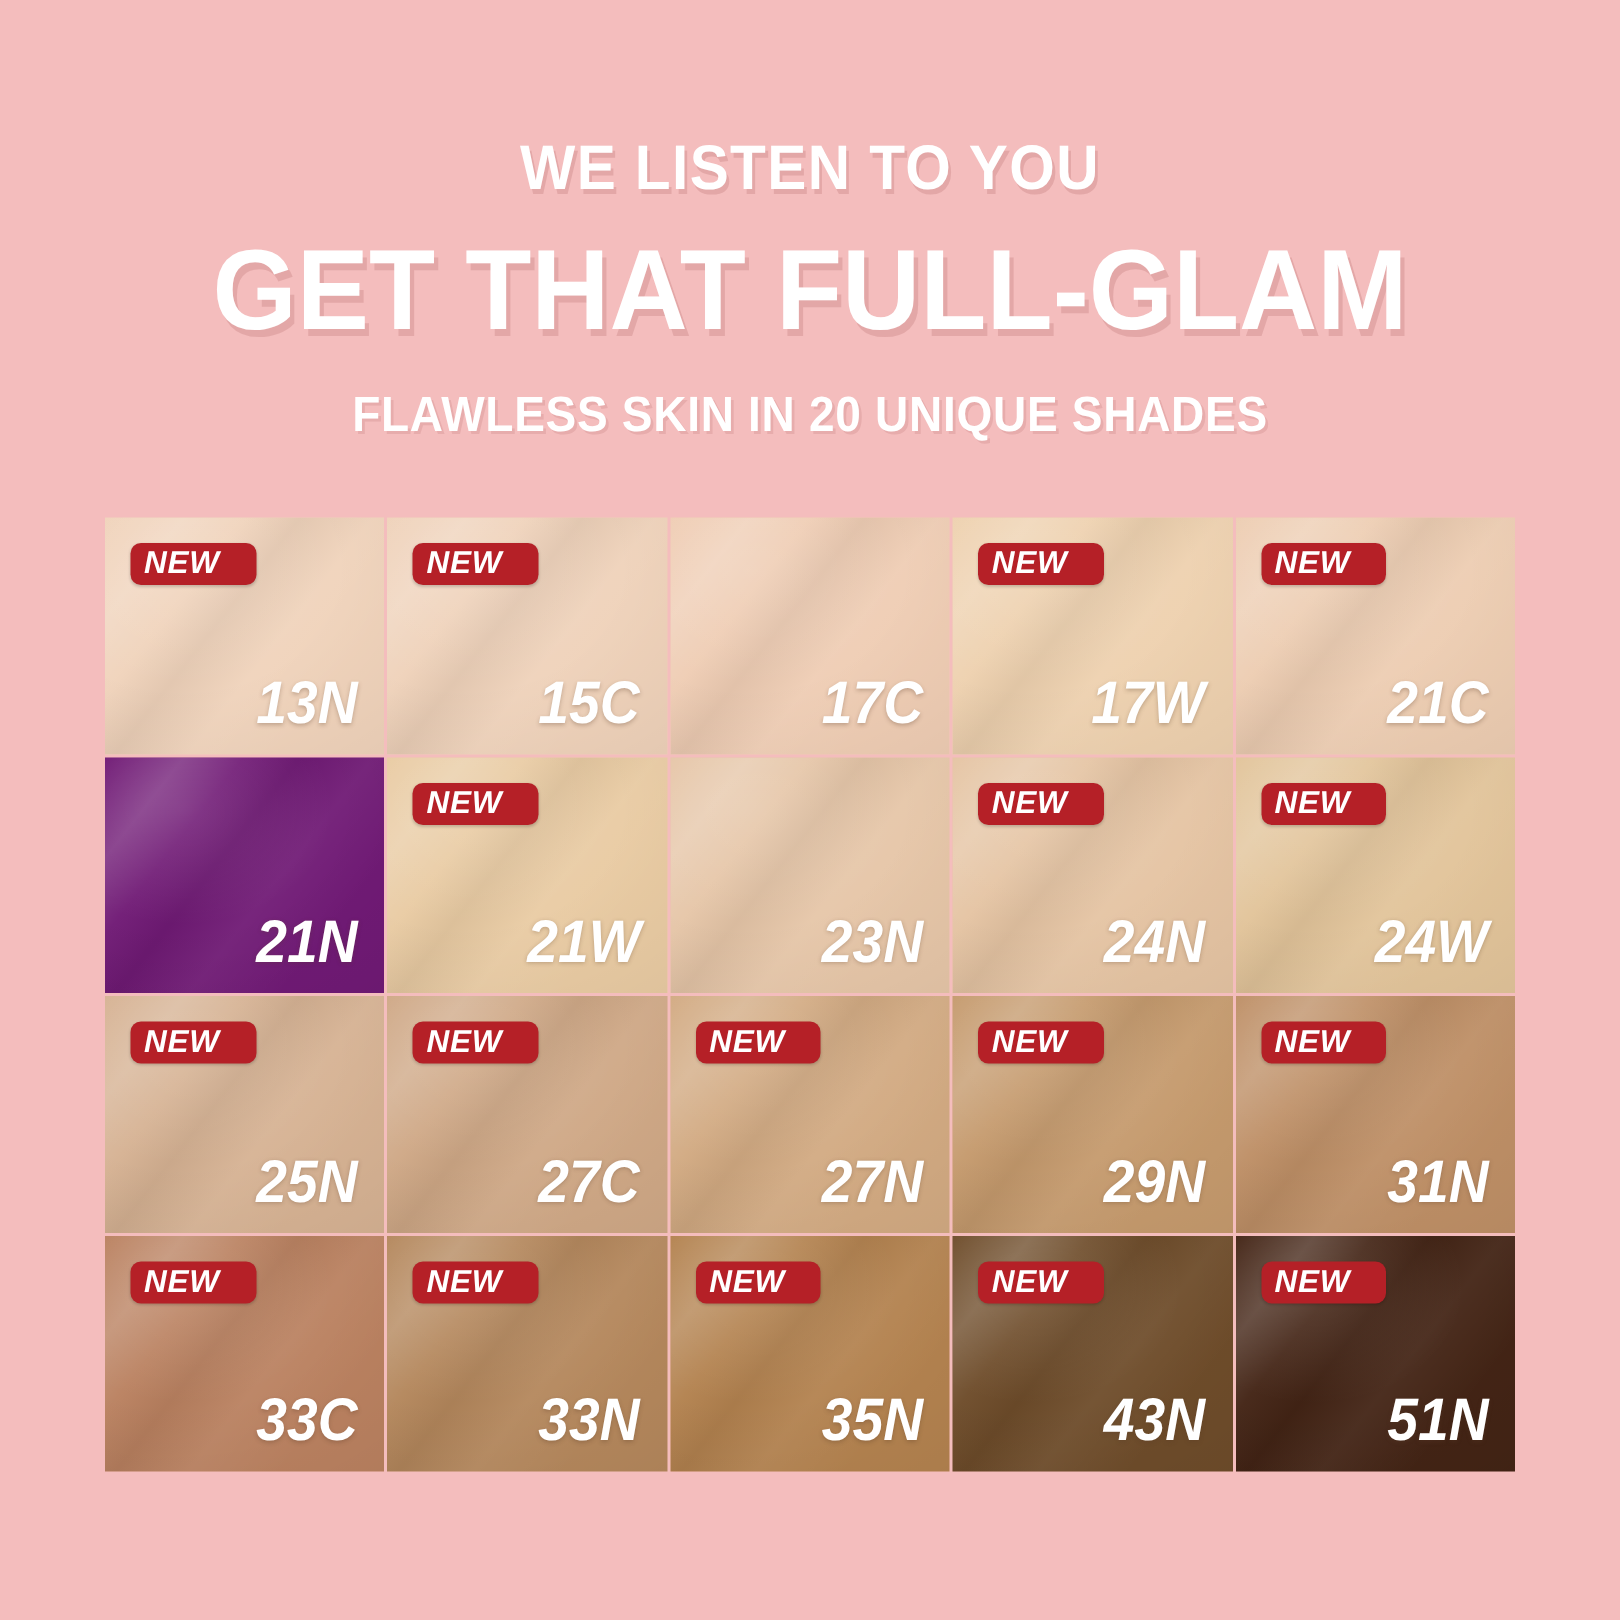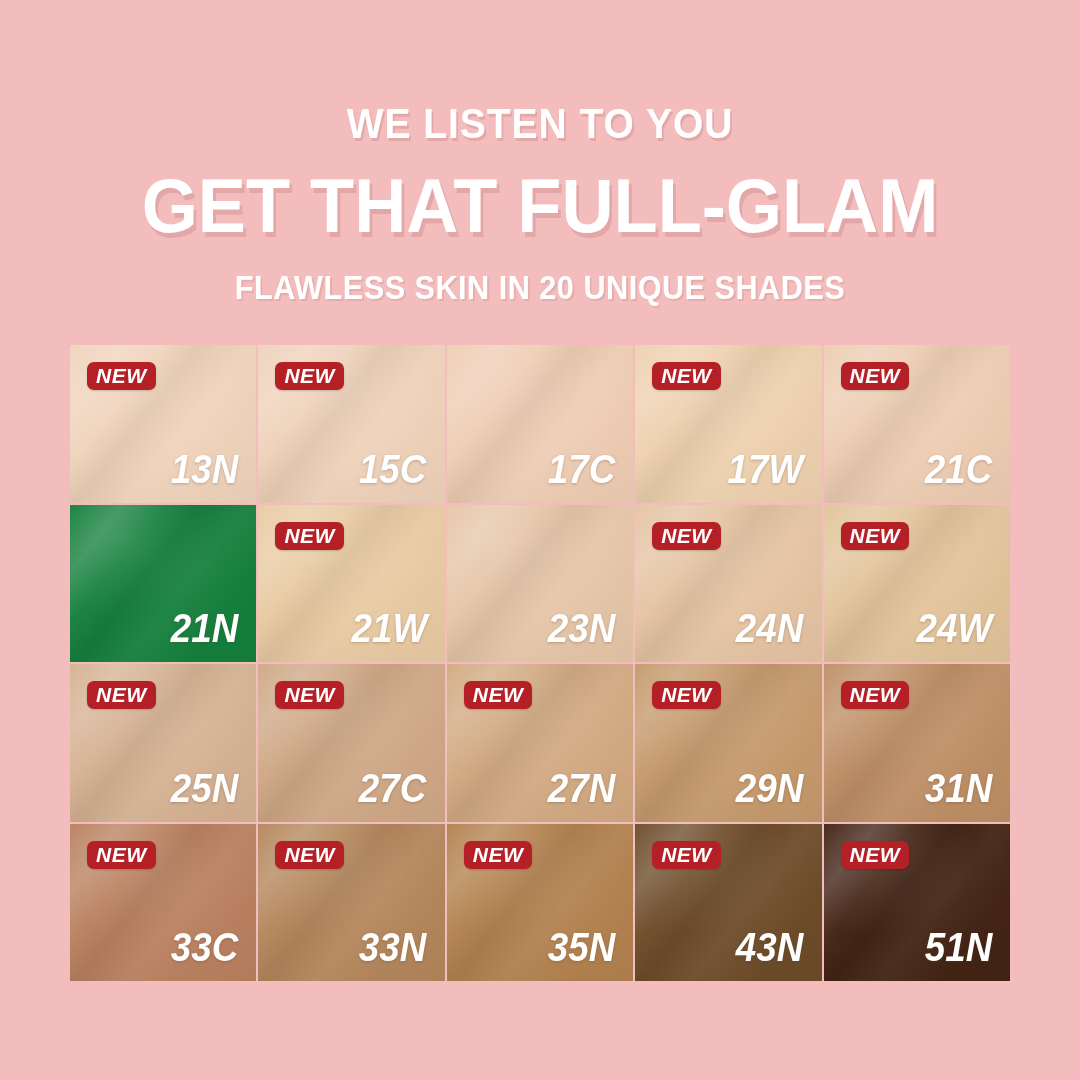--- a/index.html
+++ b/index.html
@@ -9,21 +9,21 @@
   }
   body {
     background:#F4BDBD;
     font-family:"Liberation Sans", sans-serif;
     position:relative;
   }
 
   
   .header {
     position:absolute;
-    left:0; top:12px; width:1080px;
+    left:0; top:0; width:1080px;
     text-align:center;
   }
   .kicker {
     margin-top:88px;
     font-size:42px;
     font-weight:bold;
     letter-spacing:1px;
     color:#FFFFFF;
     text-shadow:2px 3px 0 rgba(214,150,150,0.55);
     transform:scaleX(0.93);
@@ -86,21 +86,21 @@
 
   .badge {
     position:absolute;
     left:17px; top:17px;
     background:#B52027;
     color:#FFFFFF;
     font-size:21px;
     font-weight:bold;
     font-style:italic;
     letter-spacing:0.5px;
-    padding:3px 9px 4px 9px;
+    padding:3px 24px 4px 9px;
     border-radius:7px;
     line-height:1;
     box-shadow:0 1px 2px rgba(0,0,0,0.18);
   }
 
   .shade-label {
     position:absolute;
     right:18px; bottom:14px;
     color:#FFFFFF;
     font-size:40px;
@@ -145,21 +145,21 @@
       <div class="vign"></div>
       <div class="badge">NEW</div>
       <div class="shade-label">17W</div>
     </div>
     <div class="swatch" style="background: rgb(237, 205, 178);">
       <div class="sheen"></div>
       <div class="vign"></div>
       <div class="badge">NEW</div>
       <div class="shade-label">21C</div>
     </div>
-    <div class="swatch" style="background: #15803d;">
+    <div class="swatch" style="background: #701a75;">
       <div class="sheen"></div>
       <div class="vign"></div>
       <div class="shade-label">21N</div>
     </div>
     <div class="swatch" style="background: rgb(233, 203, 163);">
       <div class="sheen"></div>
       <div class="vign"></div>
       <div class="badge">NEW</div>
       <div class="shade-label">21W</div>
     </div>

